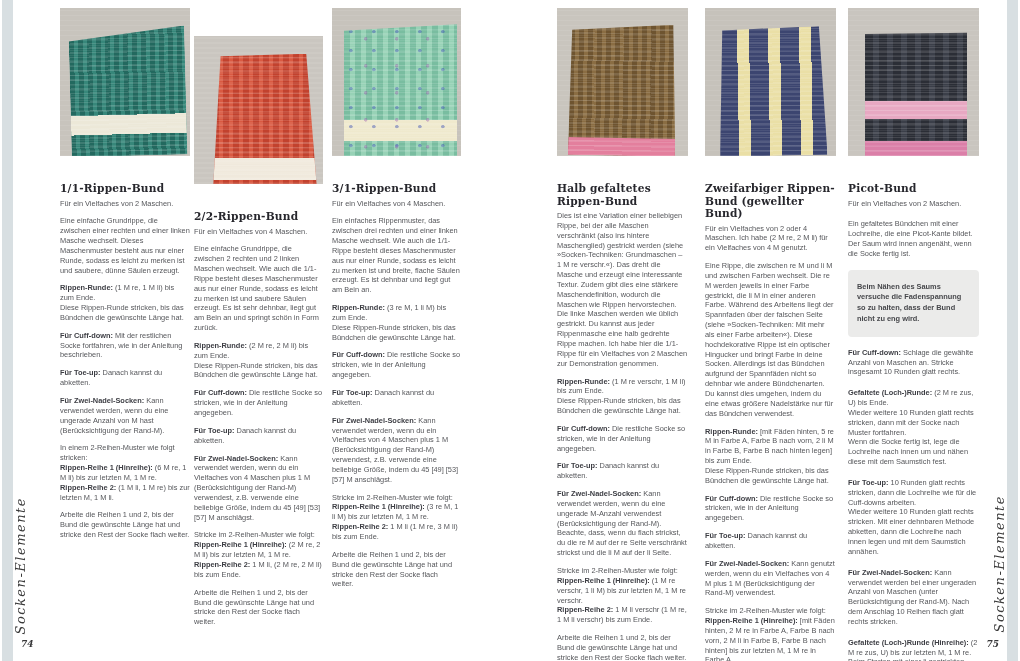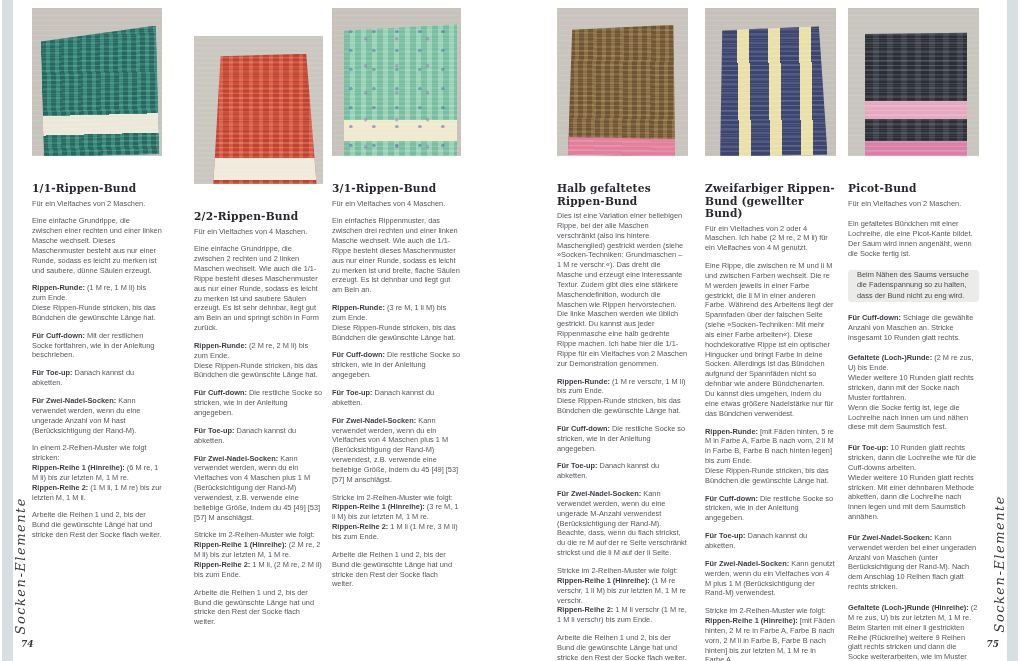--- a/index.html
+++ b/index.html
@@ -22,21 +22,21 @@
 
   .pagenum{
     position:absolute;bottom:12px;
     font-family:"DejaVu Serif", serif;font-style:italic;font-weight:bold;
     font-size:9px;color:#38383a;
   }
   .pagenum.left{left:21px;}
   .pagenum.right{right:21px;}
 
   section.col{position:absolute;top:8px;}
-  .c1{left:32px;width:130px;}
+  .c1{left:60px;width:130px;}
   .c2{left:194px;width:129px;margin-top:28px;}
   .c3{left:332px;width:129px;}
   .c4{left:557px;width:131px;}
   .c5{left:705px;width:131px;}
   .c6{left:848px;width:131px;}
 
   .photo{position:relative;height:148px;overflow:hidden;background:var(--bg,#c9c5be);}
   .photo::after{content:"";position:absolute;inset:0;
     background:repeating-linear-gradient(0deg, rgba(255,255,255,0.07) 0 1.5px, transparent 1.5px 5px);}
   .swatch{position:absolute;}
@@ -84,21 +84,21 @@
   }
   .blocks{color:var(--body,#55565a);}
   .blk{margin:8px 0 0 0;font-size:7.4px;line-height:1.33;}
   .blk.tight{margin-top:0;}
   .c6 .blk{margin-top:11px;}
   .c6 .blk.tight{margin-top:0;}
   .blocks > :first-child{margin-top:0;}
   .lead{font-weight:bold;color:var(--lead,#3d3e44);}
   .tipbox{
     margin:11px 0 2px 0;background:var(--tipbg,#ebebea);border-radius:4px;
-    padding:0 9px;font-size:7.4px;line-height:1.45;font-weight:normal;color:#47484c;
+    padding:12px 9px;font-size:7.4px;line-height:1.45;font-weight:bold;color:#47484c;
   }
 </style>
 </head>
 <body style="--heading: #26262c; --body: #55565a; --lead: #3d3e44; --tipbg: #ebebea; --edge: #d8dfe2;">
 
 <div class="edge left"></div>
 <div class="edge right"></div>
 
 <section class="col c1">
   <div class="photo p1" style="--bg: #c8c4bd; --ra: #23695f; --rb: #37877a; --band: #ece8d8;">

